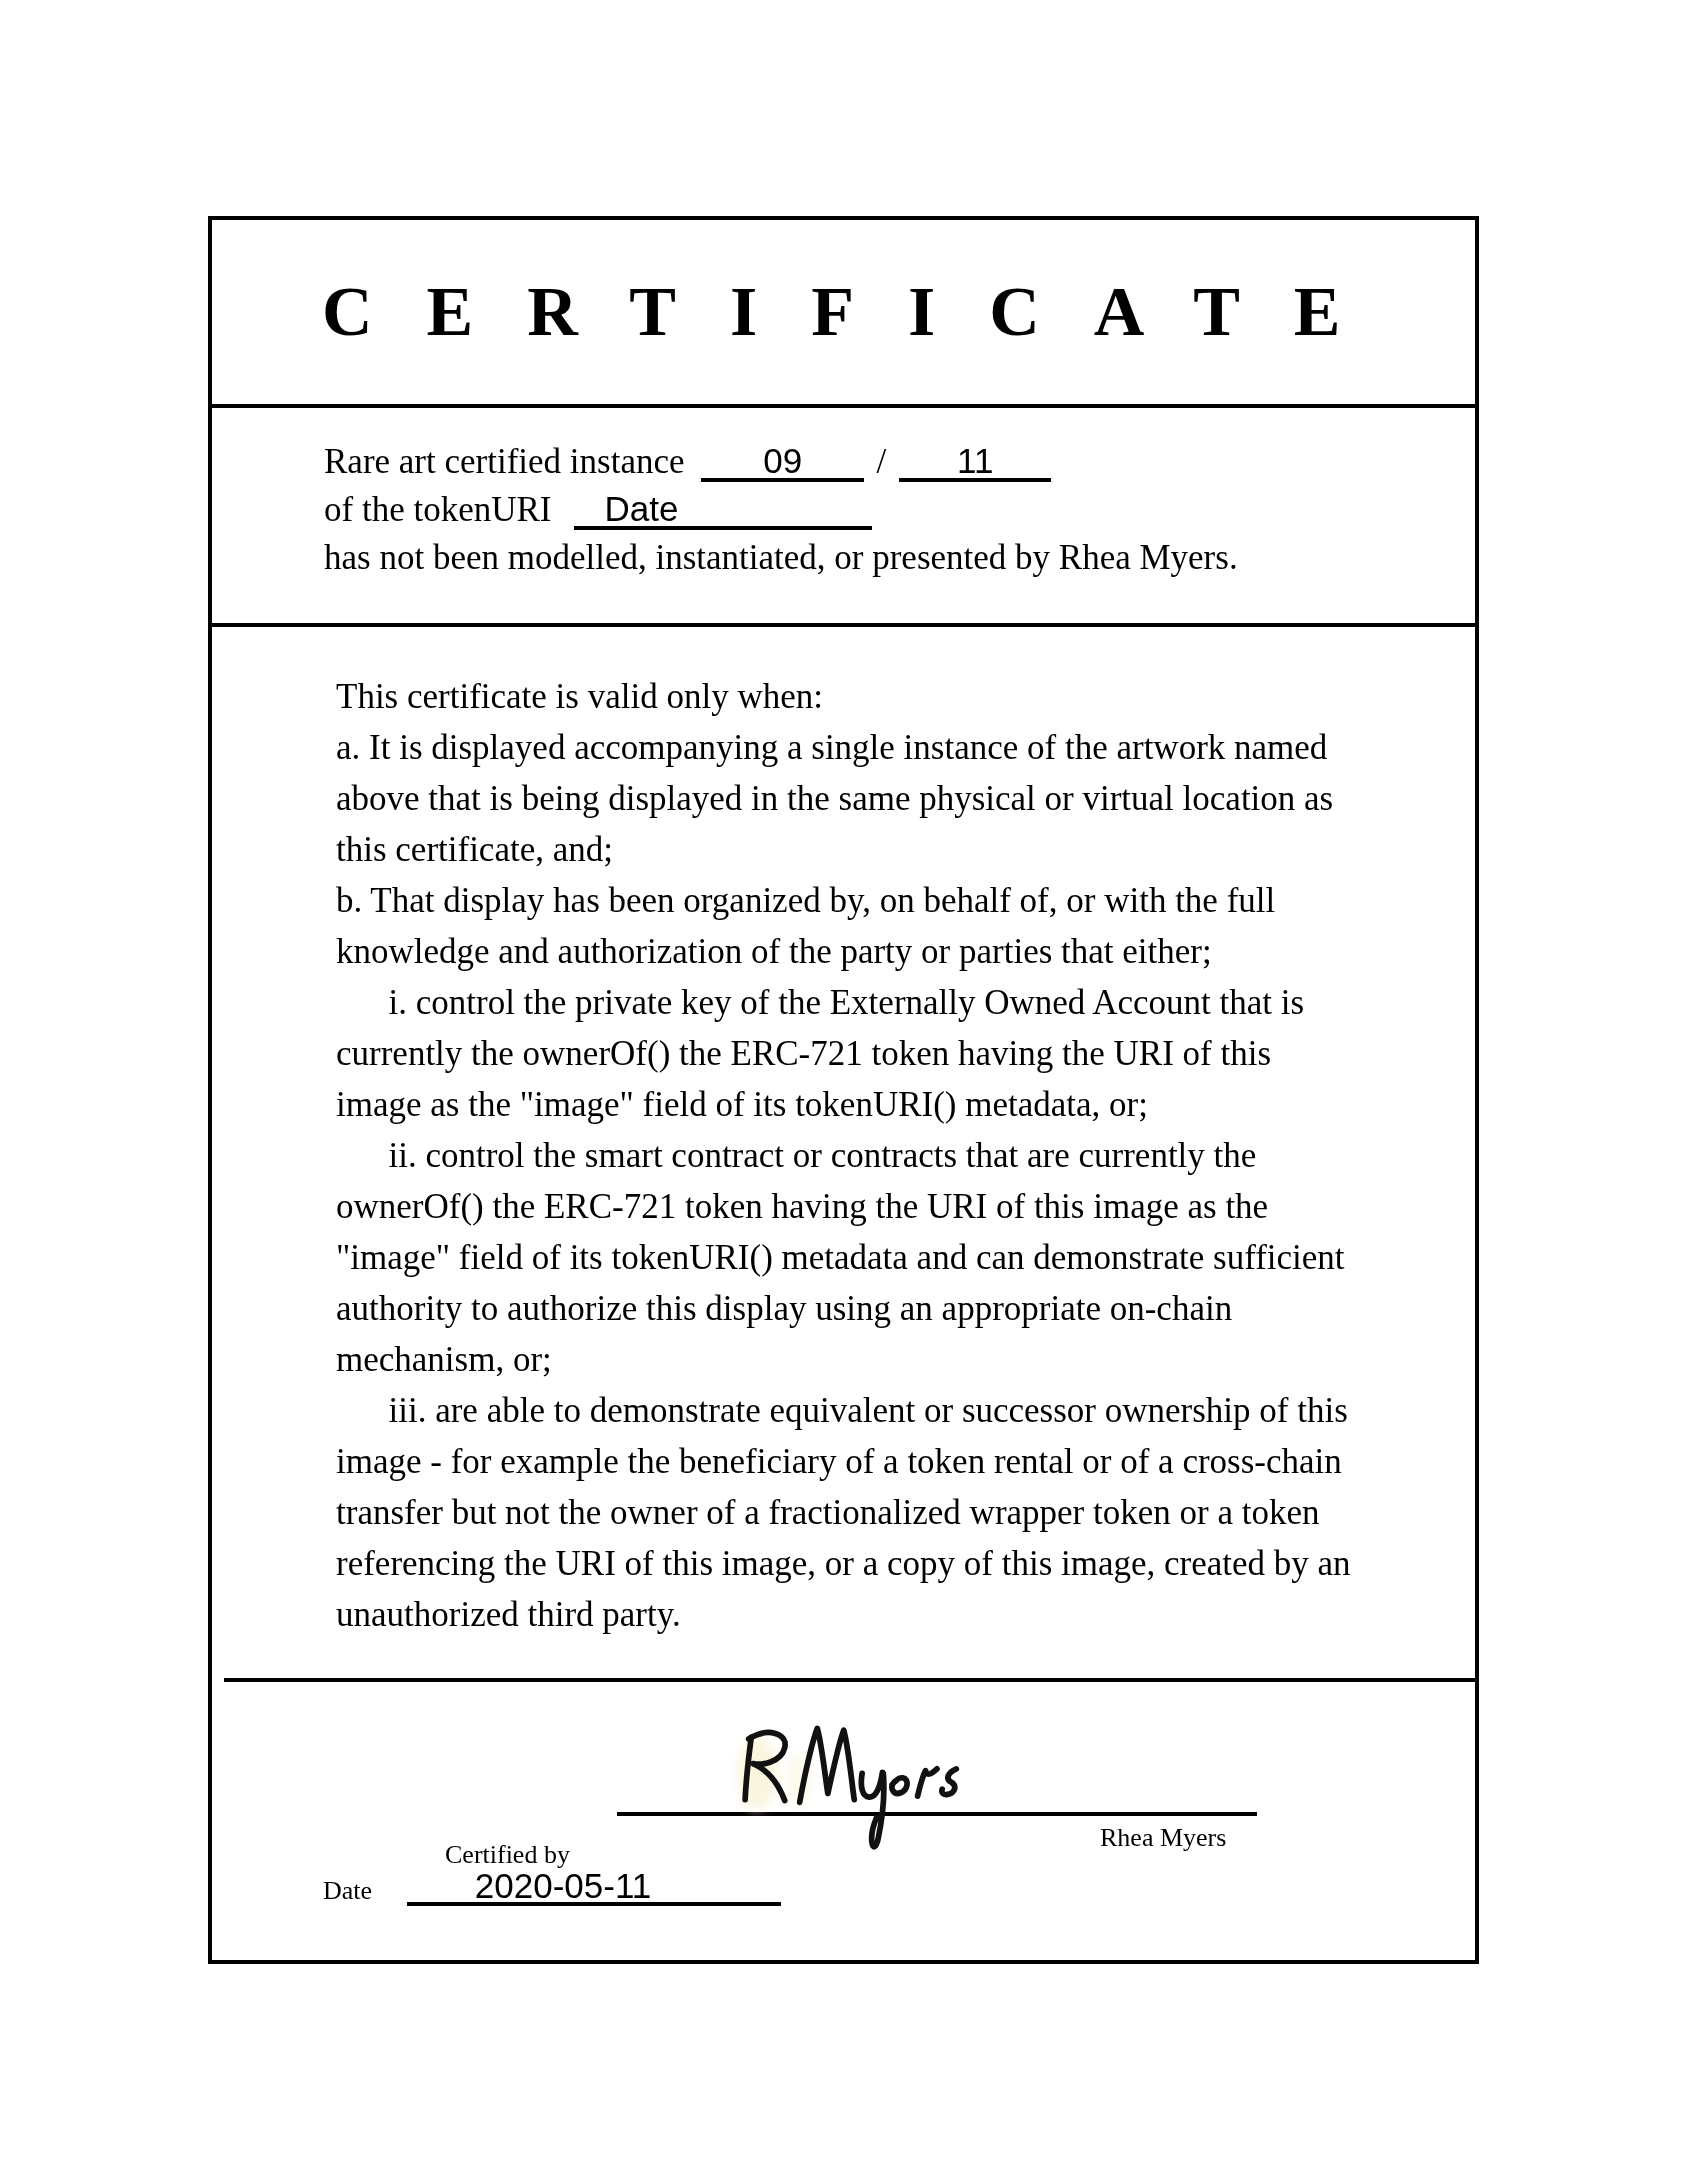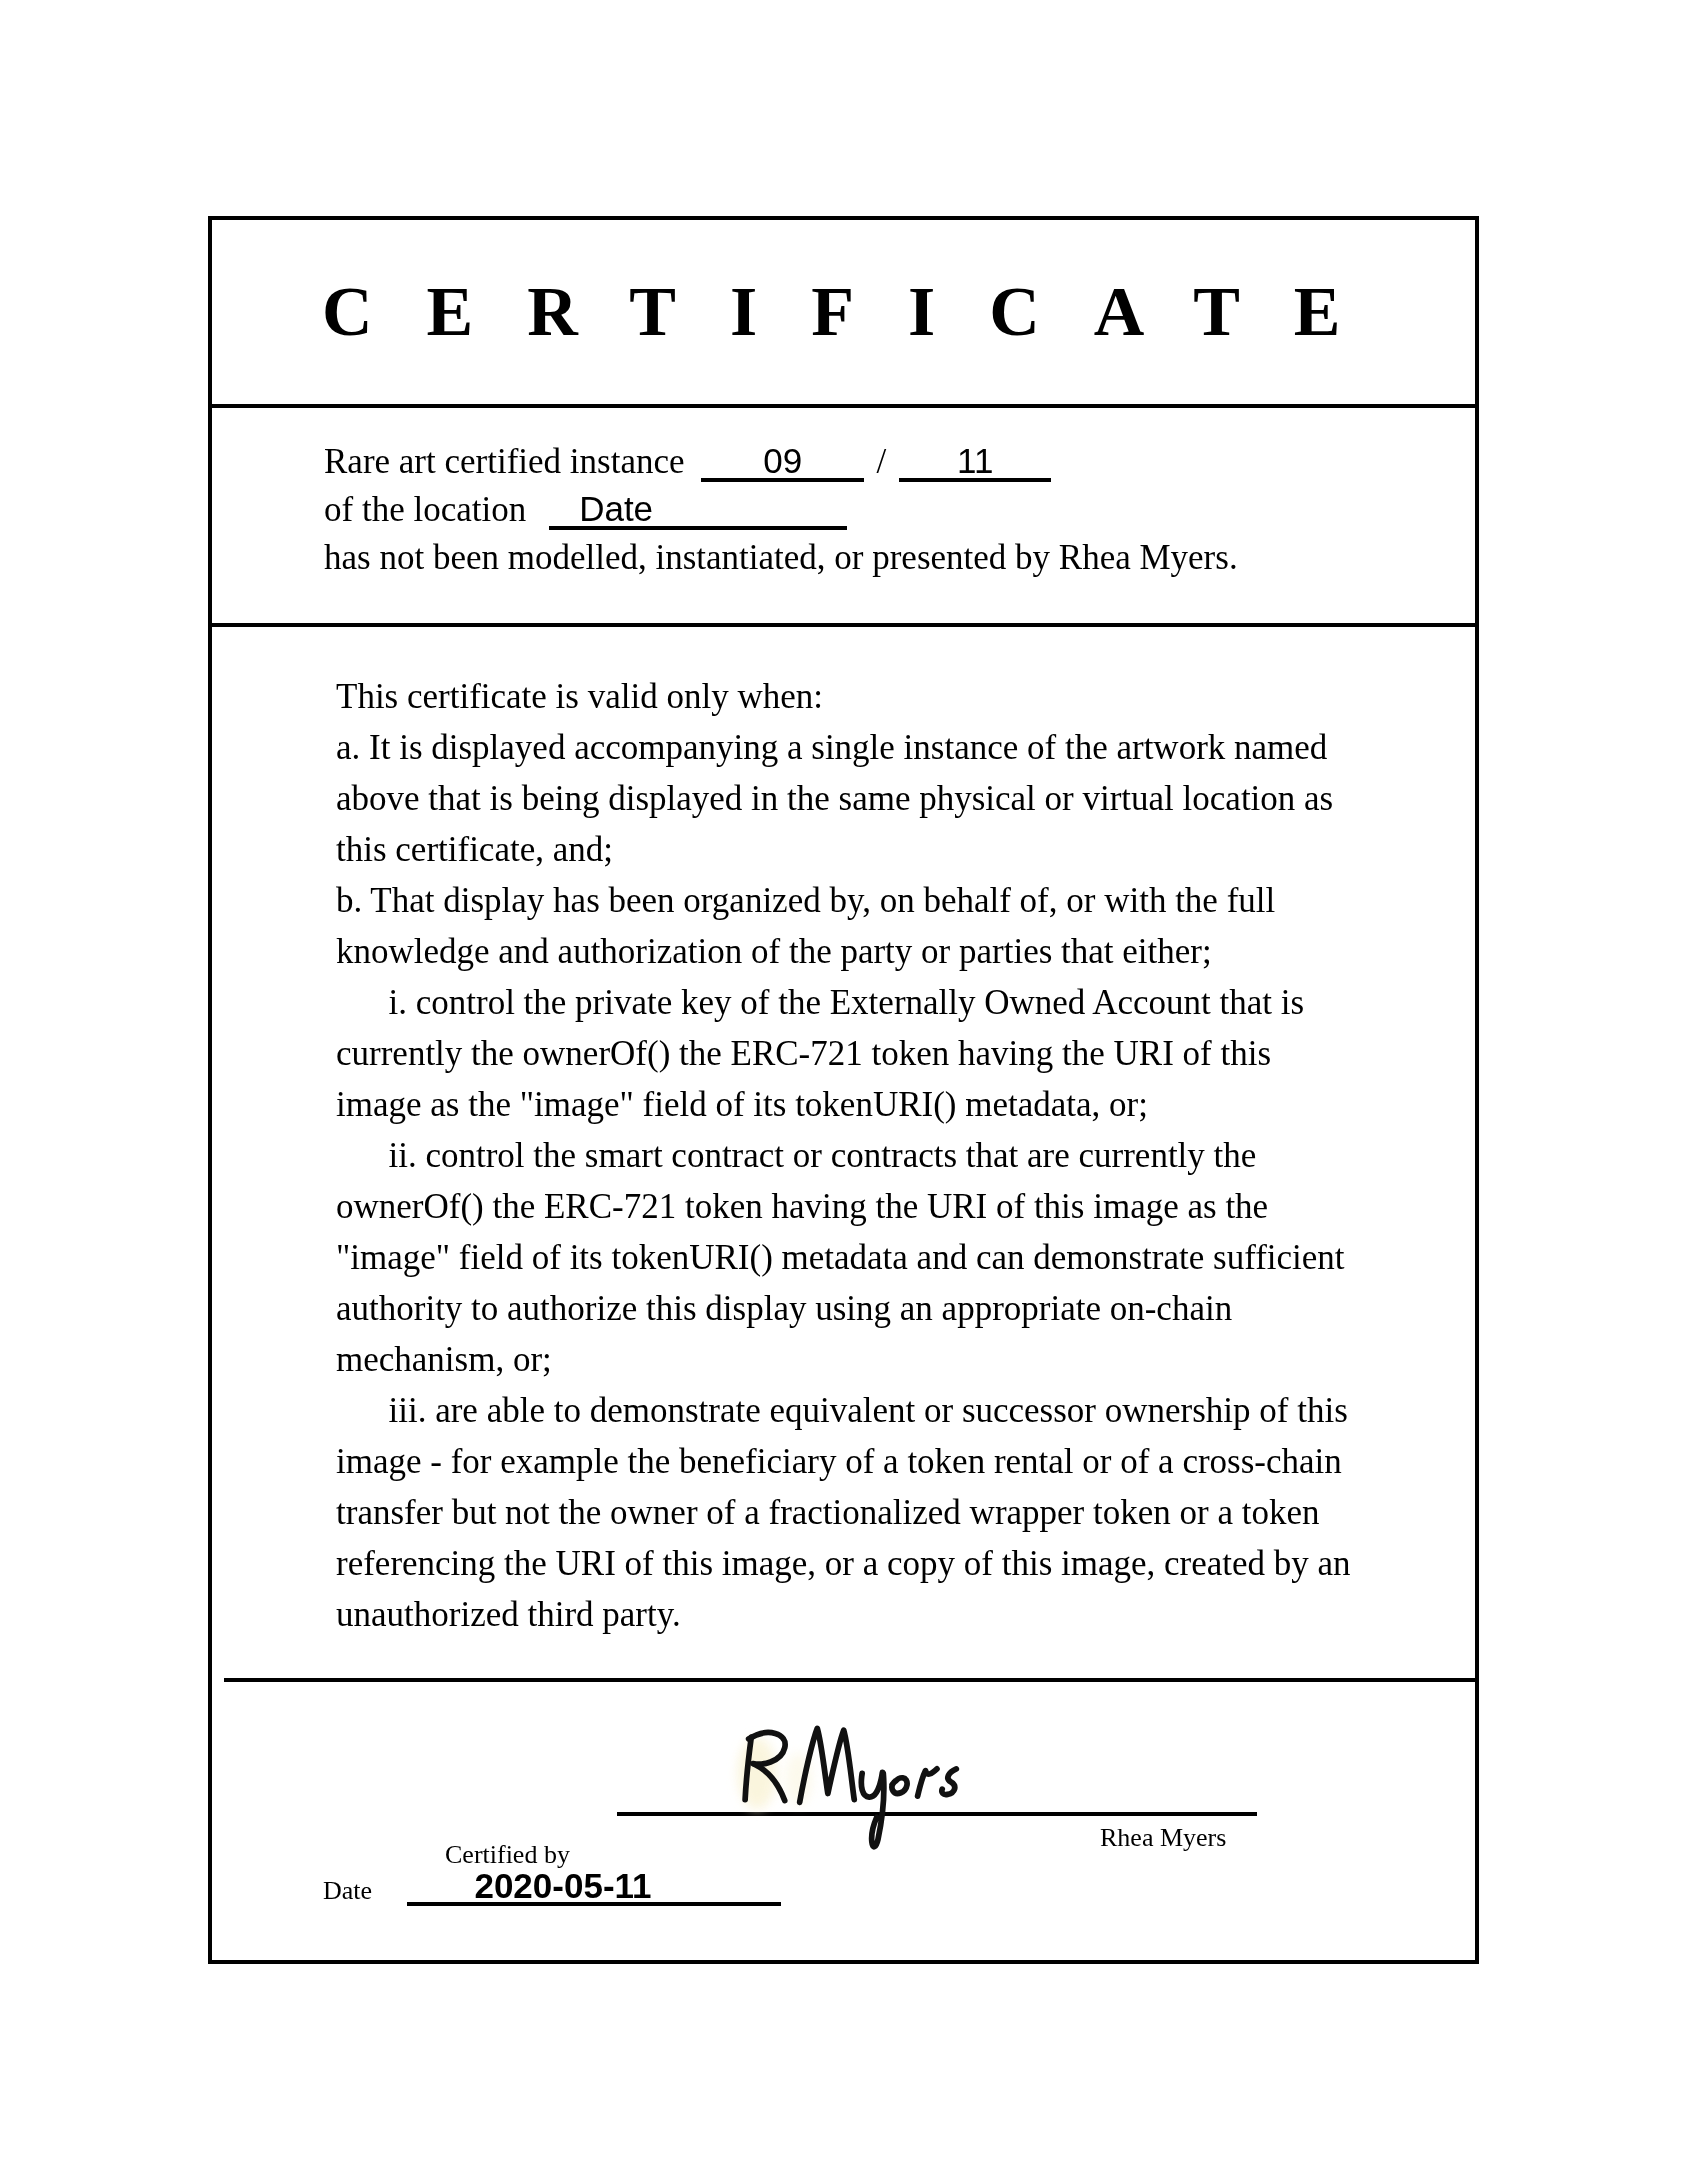--- a/index.html
+++ b/index.html
@@ -104,42 +104,41 @@
     background:#000000;
   }
   .date-value {
     position:absolute;
     left:250px; top:186px;
     width:202px;
     text-align:center;
     font-family:"Liberation Sans", sans-serif;
     font-size:35px;
     line-height:1;
-    font-weight:bold;
   }
 </style>
 </head>
 <body>
 
 <div class="page">
   <div class="cert">
 
     <div class="row s1">
       <div class="title">CERTIFICATE</div>
     </div>
 
     <div class="row s2">
       <div class="line">
         <span>Rare art certified instance</span>
         <span class="blank num1">09</span>
         <span class="slash">/</span>
         <span class="blank num2">11</span>
       </div>
       <div class="line">
-        <span>of the location</span>
+        <span>of the tokenURI</span>
         <span class="blank artwork">Date</span>
       </div>
       <div class="line">
         <span>has not been modelled, instantiated, or presented by Rhea Myers.</span>
       </div>
     </div>
 
     <div class="row s3">This certificate is valid only when:
 a. It is displayed accompanying a single instance of the artwork named
 above that is being displayed in the same physical or virtual location as

